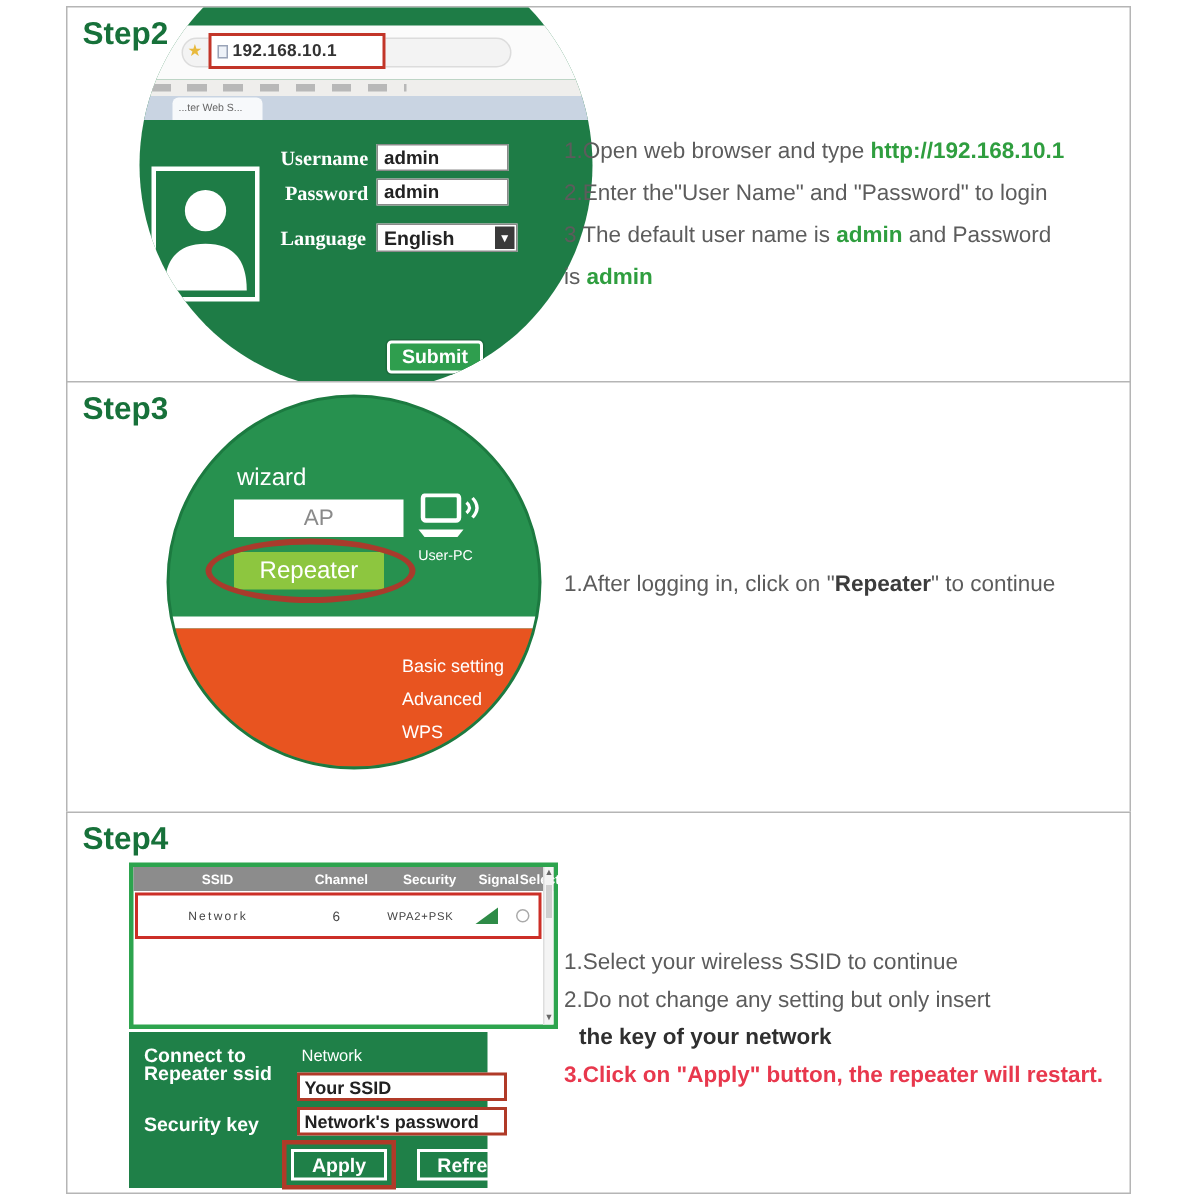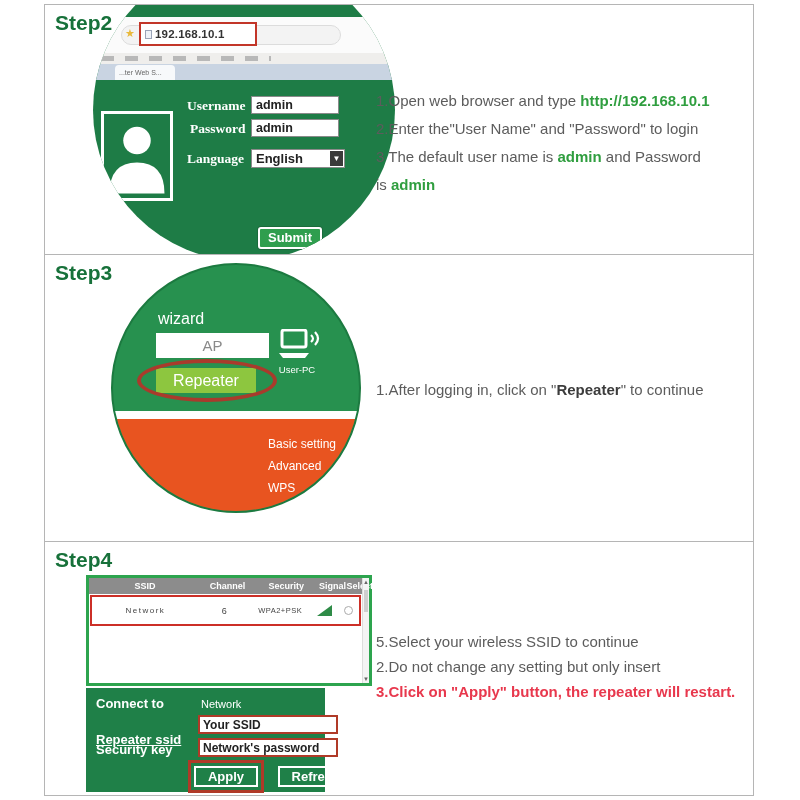--- a/index.html
+++ b/index.html
@@ -226,32 +226,33 @@
         <div class="scr-arrow" style="top:1px;">▲</div>
         <div class="tbl-thumb"></div>
         <div class="scr-arrow" style="bottom:1px;">▼</div>
       </div>
     </div>
 
     <div class="green-form">
       <div class="gf-label" style="left:10px; top:8px;">Connect to</div>
       <div class="gf-value" style="left:115px; top:10px;">Network</div>
 
-      <div class="gf-label" style="left:10px; top:44px;text-decoration:underline;">Repeater ssid</div>
+      <div class="gf-label" style="left:10px; top:20px;">Repeater ssid</div>
       <input class="gf-input" style="top: 27px;" readonly="" value="Your SSID">
 
       <div class="gf-label" style="left:10px; top:54px;">Security key</div>
       <input class="gf-input" style="top: 50px;" readonly="" value="Network's password">
 
       <div class="apply-wrap">
         <div class="gf-btn">Apply</div>
       </div>
       <div class="gf-btn refresh-btn">Refresh</div>
     </div>
 
     <div class="instr3">
-      <div>5.Select your wireless SSID to continue</div>
+      <div>1.Select your wireless SSID to continue</div>
       <div>2.Do not change any setting but only insert</div>
+      <div class="bold-line">the key of your network</div>
       <div class="red-line">3.Click on "Apply" button, the repeater will restart.</div>
     </div>
   </div>
 
 </div>
 
 </body></html>

